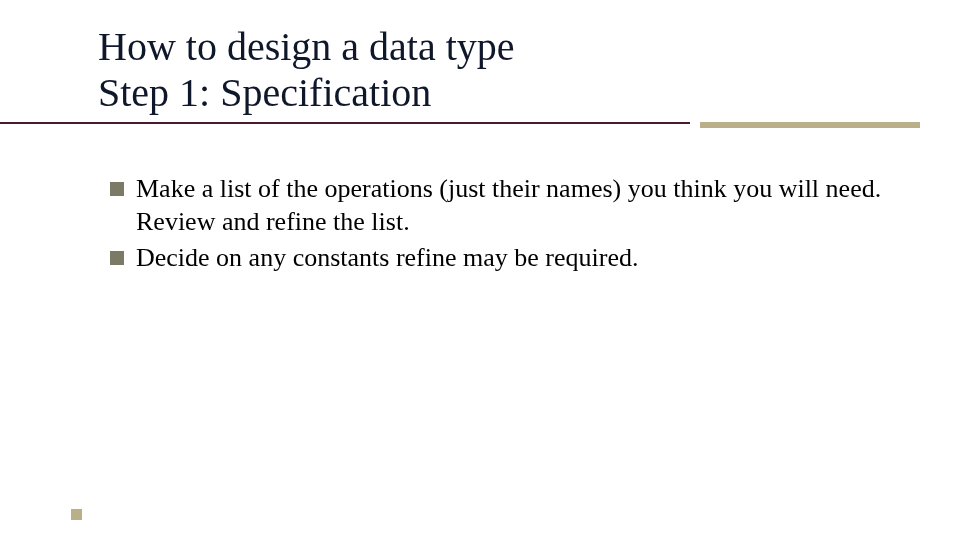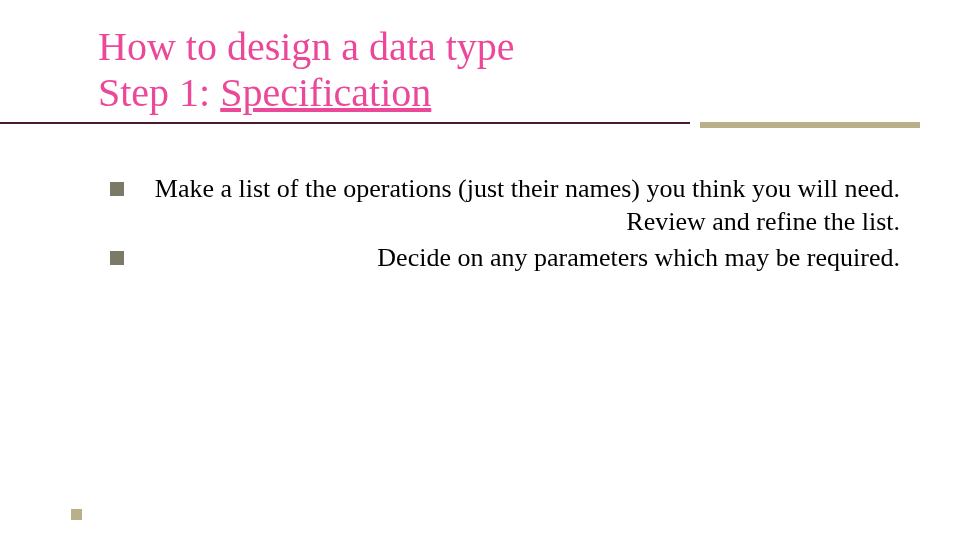--- a/index.html
+++ b/index.html
@@ -20,27 +20,26 @@
   }
   .title-block {
     position: absolute;
     left: 98px;
     top: 24px;
     right: 60px;
   }
   .title-line {
     font-size: 40px;
     line-height: 1.15;
-    color: #ec4899;
+    color: #0f172a;
   }
   .title-step-label {
     display: inline;
   }
   .title-step-name {
-    text-decoration: underline;
   }
   .rule-wrap {
     position: absolute;
     left: 0;
     right: 0;
     top: 122px;
     height: 0;
   }
   .rule-left {
     position: absolute;
@@ -61,21 +60,20 @@
     left: 110px;
     right: 60px;
     top: 172px;
   }
   .bullet-item {
     display: flex;
     align-items: flex-start;
     font-size: 26px;
     line-height: 1.28;
     margin-bottom: 2px;
-    text-align: right;
   }
   .bullet-marker {
     flex: 0 0 auto;
     width: 14px;
     height: 14px;
     background: #7a7a66;
     margin-top: 10px;
     margin-right: 12px;
   }
   .bullet-text {
@@ -107,18 +105,18 @@
     <div class="rule-right"></div>
   </div>
 
   <div class="body">
     <div class="bullet-item">
       <div class="bullet-marker"></div>
       <div class="bullet-text">Make a list of the operations (just their names) you think you will need. Review and refine the list.</div>
     </div>
     <div class="bullet-item">
       <div class="bullet-marker"></div>
-      <div class="bullet-text">Decide on any parameters which may be required.</div>
+      <div class="bullet-text">Decide on any constants refine may be required.</div>
     </div>
   </div>
 
   <div class="footer-square"></div>
 </div>
 
 </body></html>

